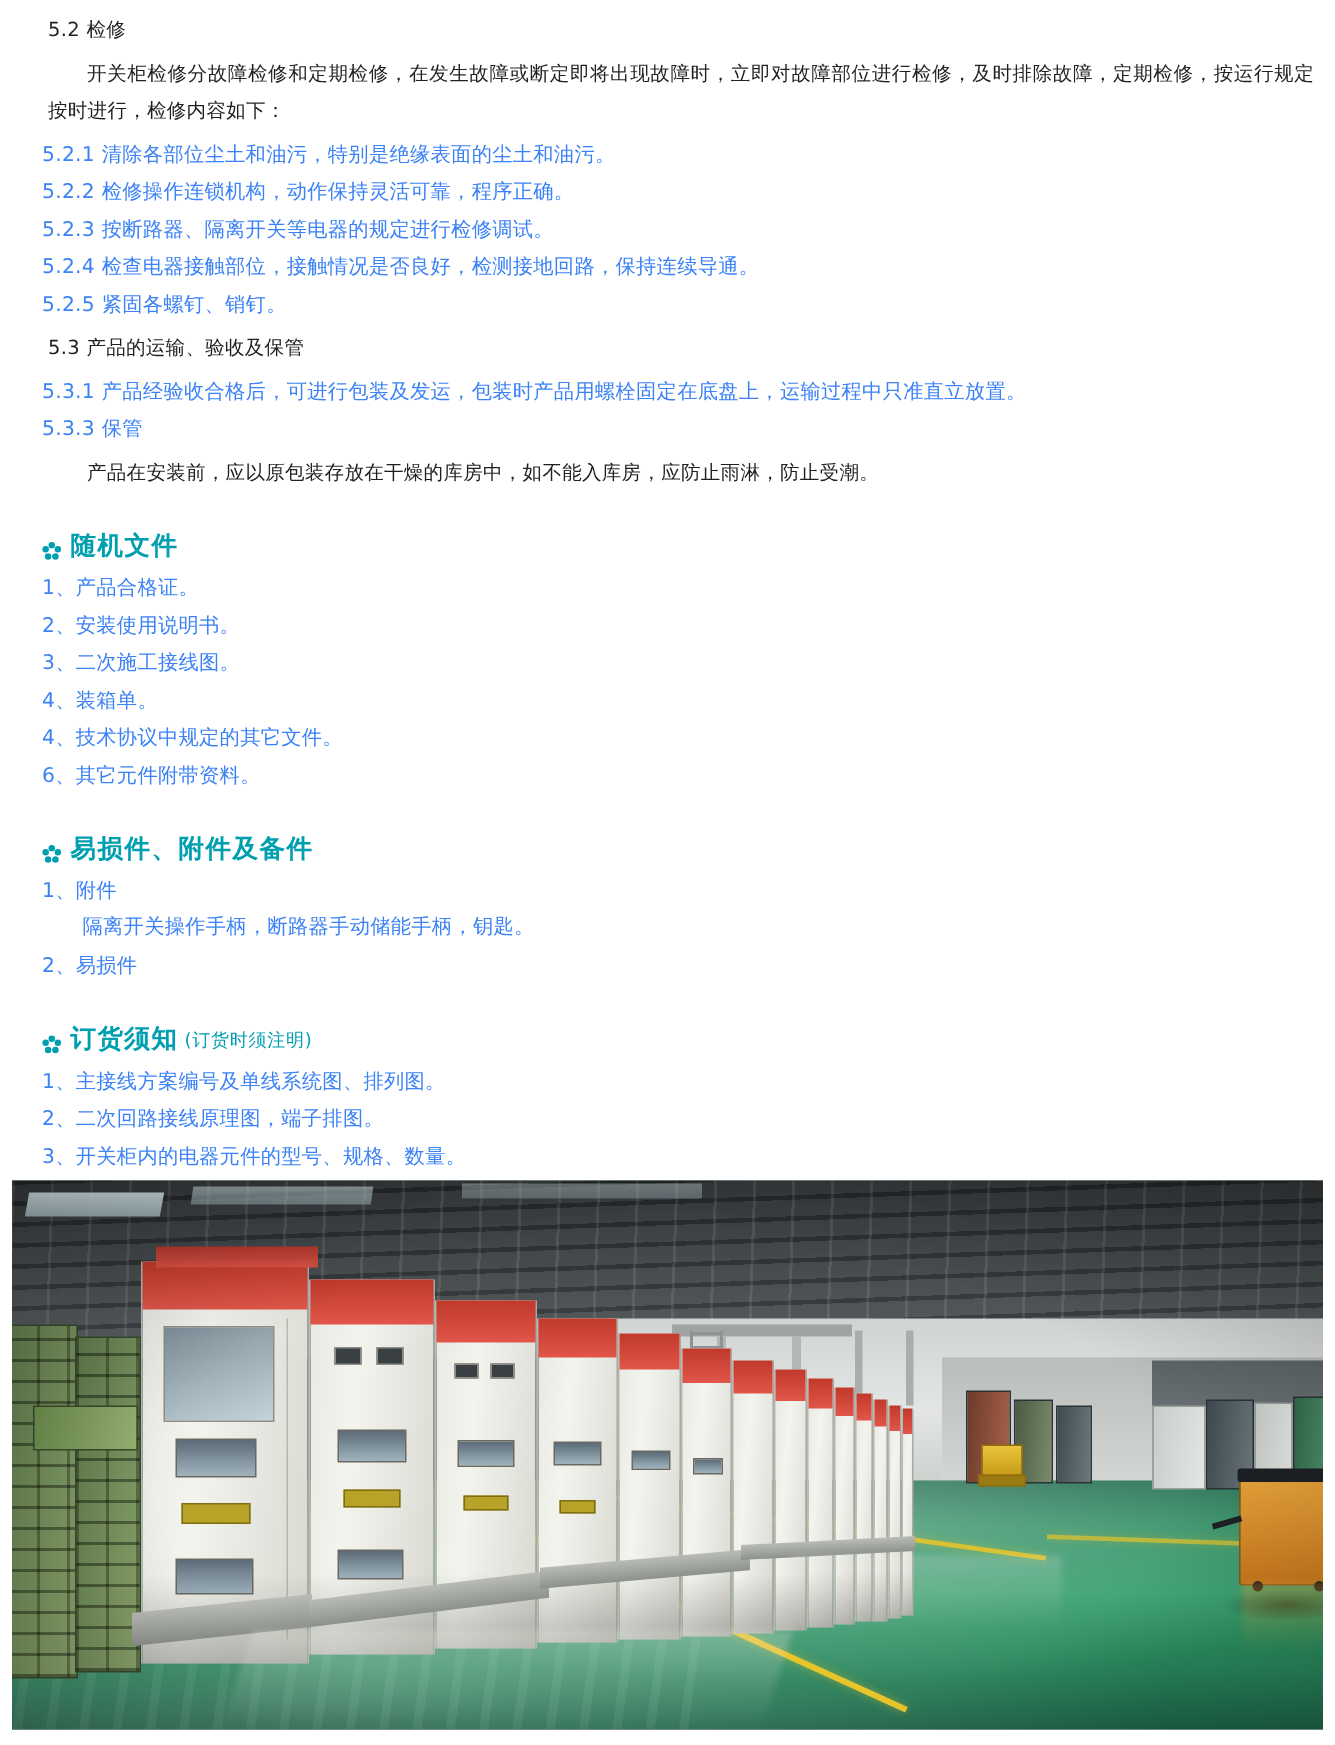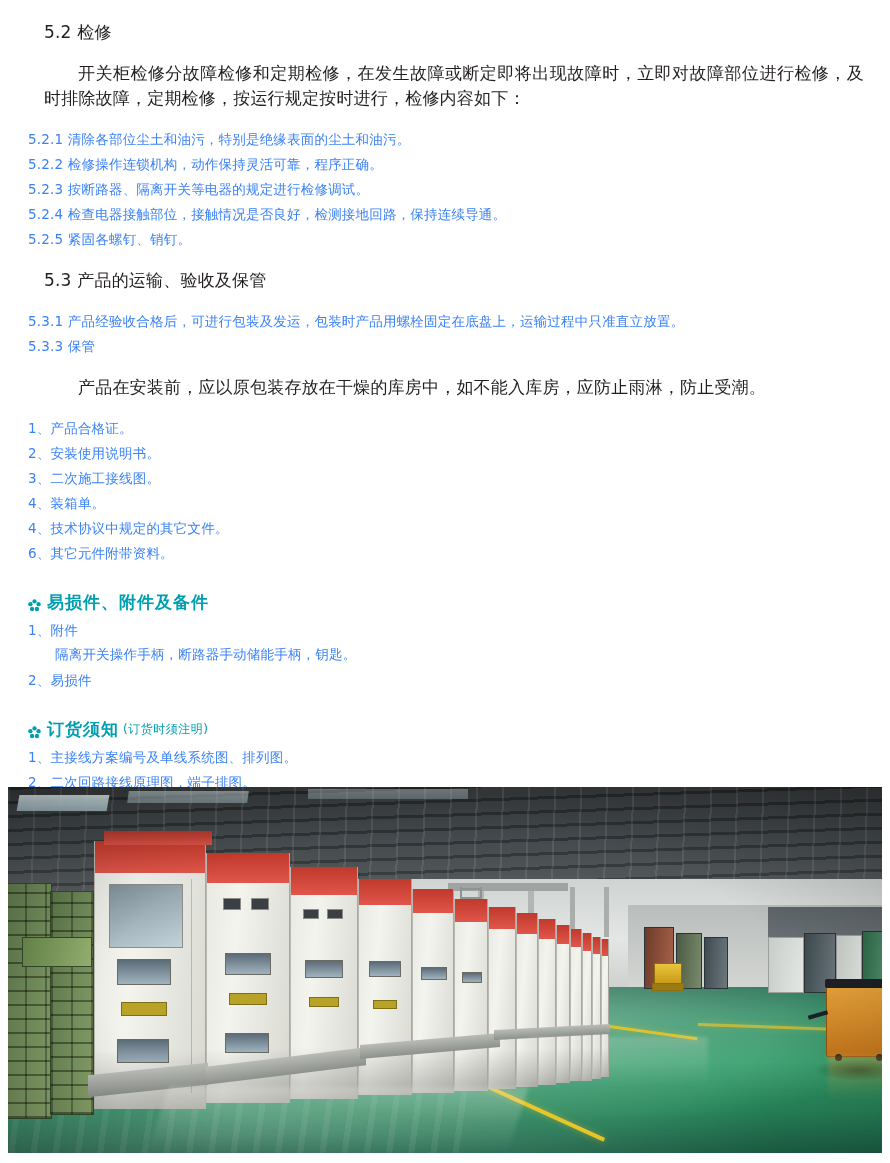--- a/index.html
+++ b/index.html
@@ -20,23 +20,23 @@
     width: 890px;
     height: 1163px;
     position: relative;
   }
   .content {
     padding: 0 10px 0 28px;
   }
 
   
   .para {
-    font-size: 17px;
+    font-size: 13px;
     line-height: 25px;
-    margin: 16px;
+    margin: 4px;
     letter-spacing: 0.2px;
     color: #231f20;
   }
   .para.indent { text-indent: 2em; }
   .para.just { text-align: justify; }
 
   .block-5 { padding-top: 4px; }
 
   
   .section-head {
@@ -264,20 +264,35 @@
     </div>
 
     <div>
       <p class="para">5.3 产品的运输、验收及保管</p>
       <p class="list-line">5.3.1 产品经验收合格后，可进行包装及发运，包装时产品用螺栓固定在底盘上，运输过程中只准直立放置。</p>
       <p class="list-line">5.3.3 保管</p>
       <p class="para indent">产品在安装前，应以原包装存放在干燥的库房中，如不能入库房，应防止雨淋，防止受潮。</p>
     </div>
 
     <div>
+      <div class="section-head">
+        <span class="flower">
+          <svg viewBox="0 0 24 24" width="13" height="13" aria-hidden="true">
+            <g fill="#009fb0">
+              <circle cx="12" cy="4.5" r="4"></circle>
+              <circle cx="19.5" cy="9.5" r="4"></circle>
+              <circle cx="16.5" cy="18.5" r="4"></circle>
+              <circle cx="7.5" cy="18.5" r="4"></circle>
+              <circle cx="4.5" cy="9.5" r="4"></circle>
+            </g>
+            <circle cx="12" cy="12" r="3.4" fill="#ffffff"></circle>
+          </svg>
+        </span>
+        <span class="section-title">随机文件</span>
+      </div>
       <p class="list-line">1、产品合格证。</p>
       <p class="list-line">2、安装使用说明书。</p>
       <p class="list-line">3、二次施工接线图。</p>
       <p class="list-line">4、装箱单。</p>
       <p class="list-line">4、技术协议中规定的其它文件。</p>
       <p class="list-line">6、其它元件附带资料。</p>
     </div>
 
     <div>
       <div class="section-head">

